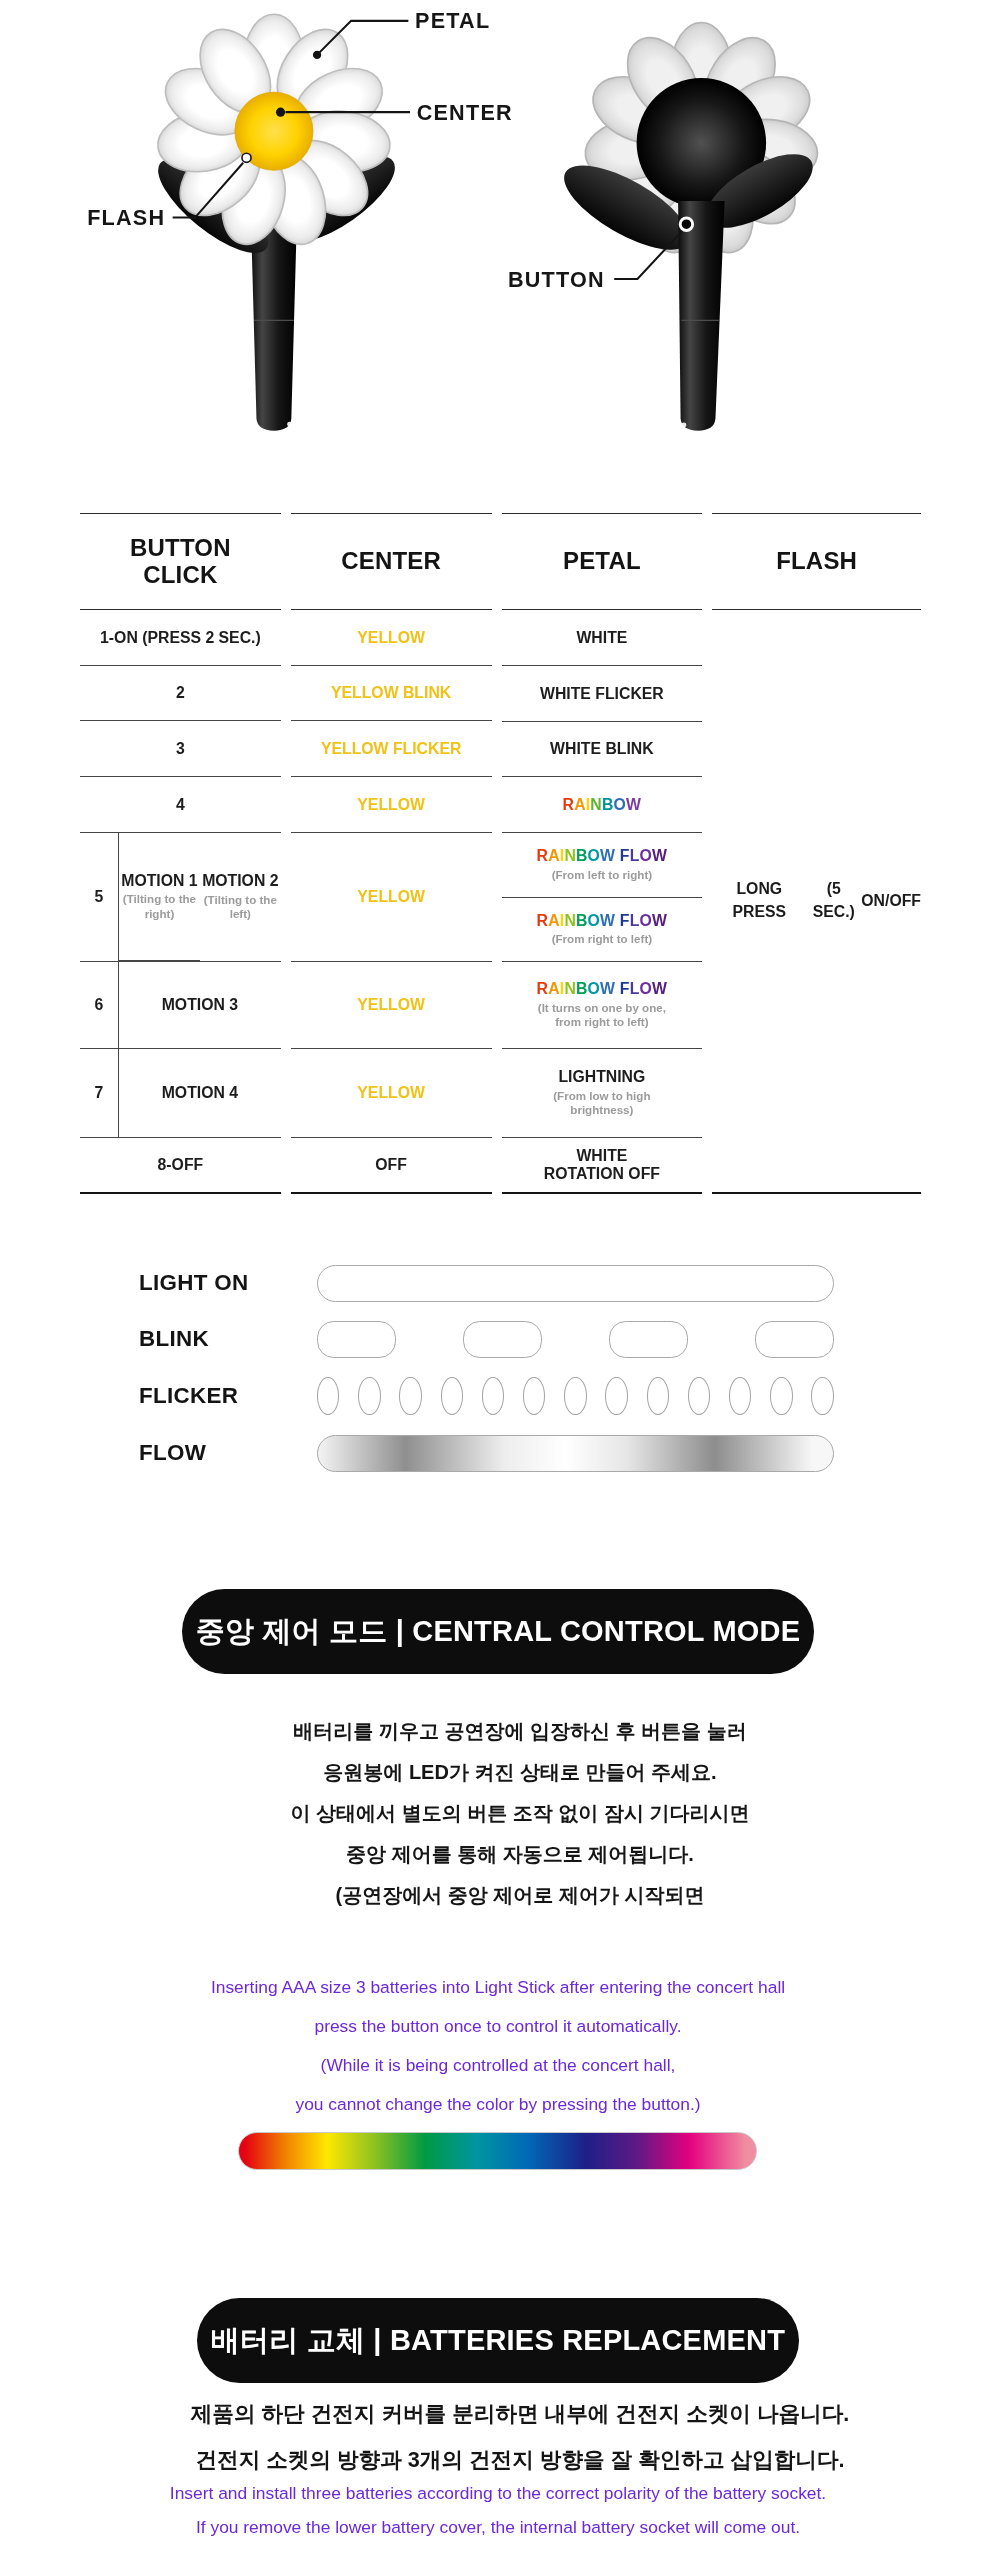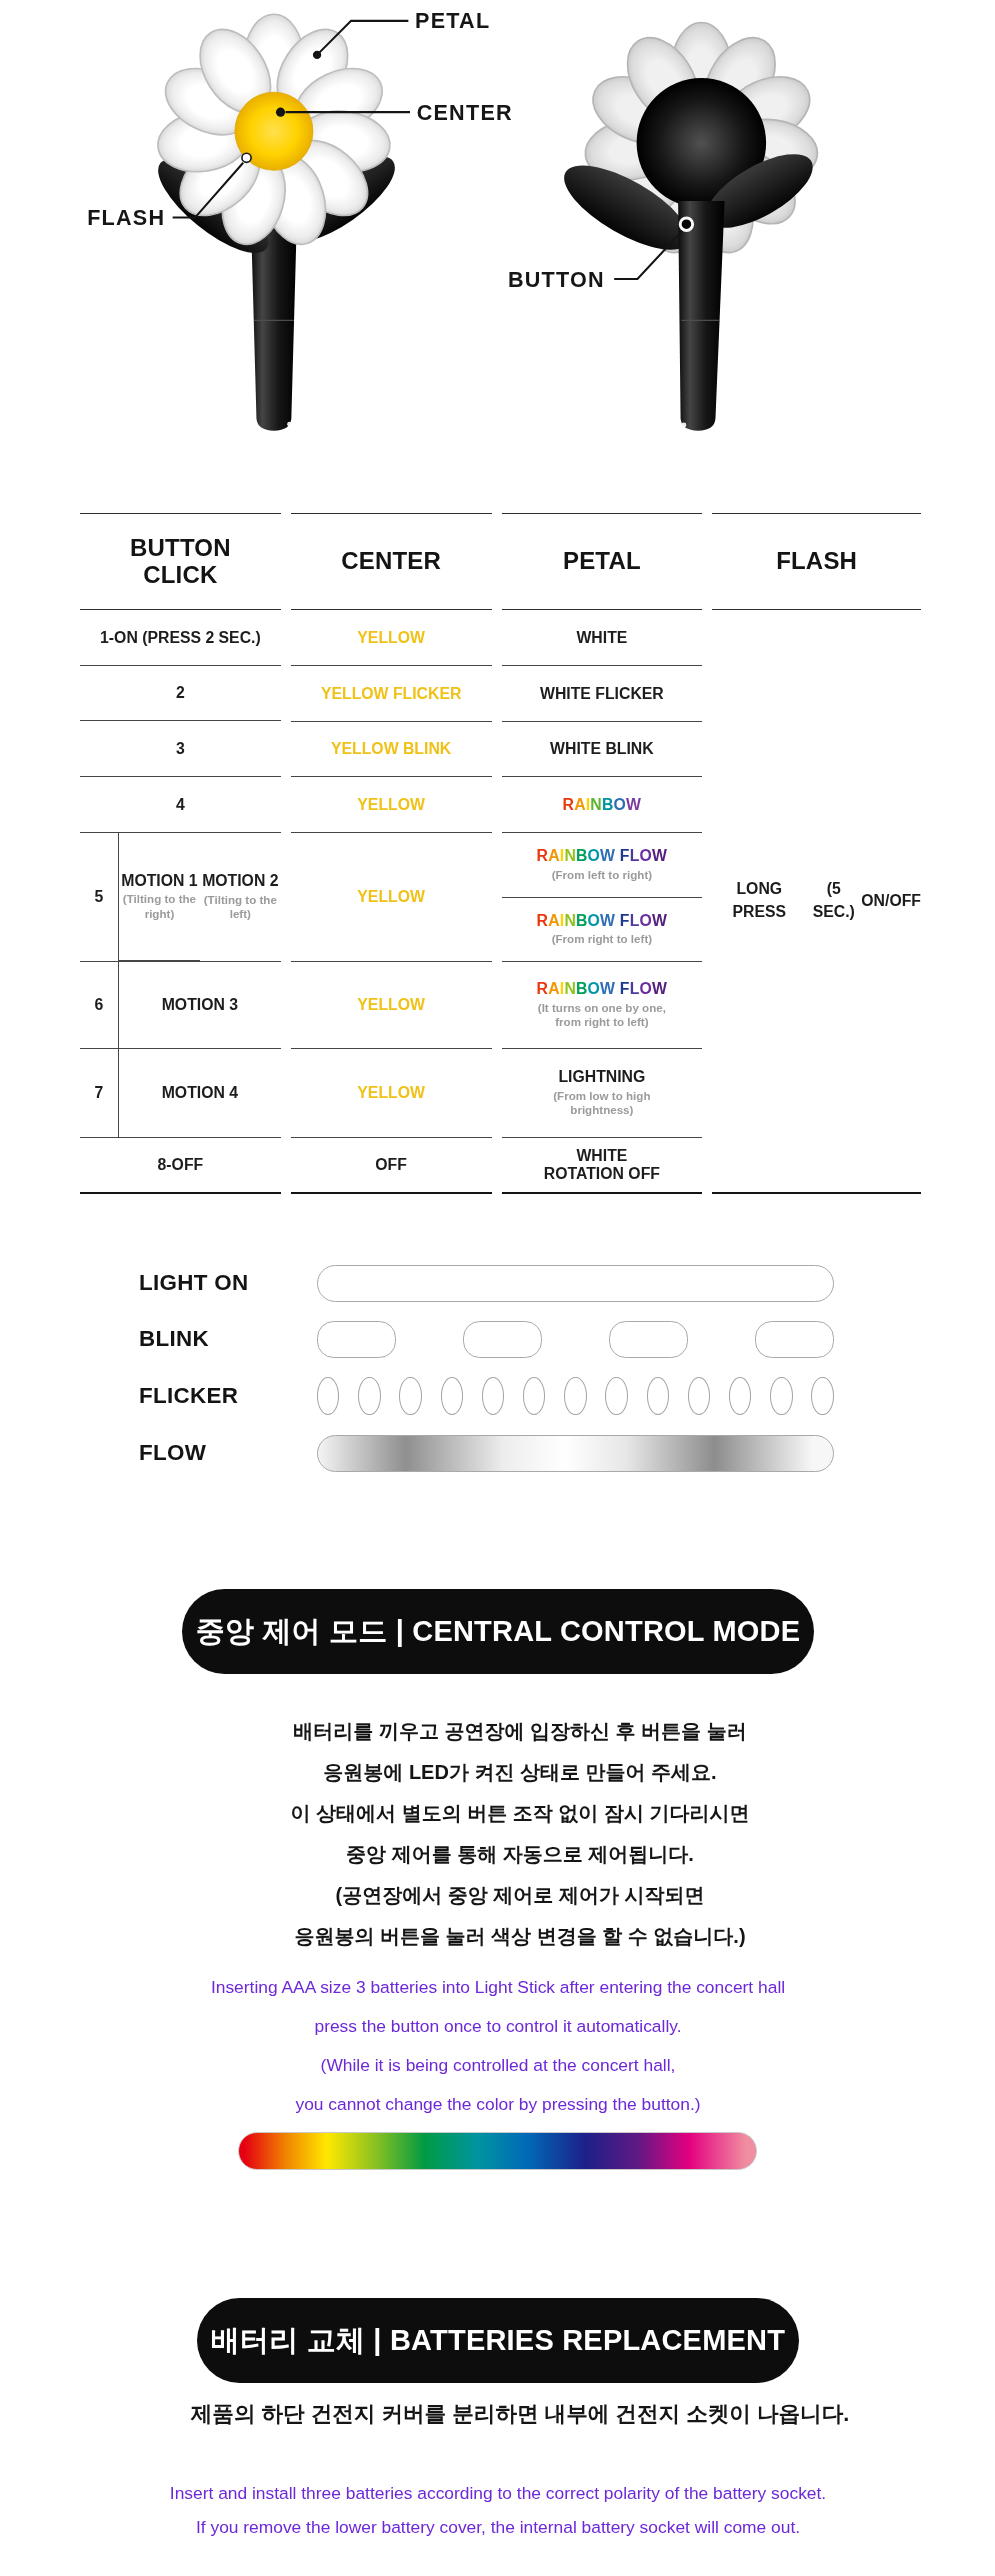--- a/index.html
+++ b/index.html
@@ -186,22 +186,22 @@
         <div class="mot-area">
             <div class="half">MOTION 4</div>
           </div>
       </div>
       <div class="r h67 last">8-OFF</div>
     </div>
 
     <div class="col c2">
       <div class="hcell">CENTER</div>
       <div class="r h68 yellow">YELLOW</div>
+      <div class="r h66 yellow">YELLOW BLINK</div>
       <div class="r h67 yellow">YELLOW FLICKER</div>
-      <div class="r h66 yellow">YELLOW BLINK</div>
       <div class="r h68 yellow">YELLOW</div>
       <div class="r h156 yellow">YELLOW</div>
       <div class="r h105 yellow">YELLOW</div>
       <div class="r h107 yellow">YELLOW</div>
       <div class="r h67 last">OFF</div>
     </div>
 
     <div class="col c3">
       <div class="hcell">PETAL</div>
       <div class="r h68">WHITE</div>
@@ -291,35 +291,35 @@
   </div>
 
   <div class="mode-pill" style="top:1589px;left:182px;width:632px;height:85px;">중앙 제어 모드 | CENTRAL CONTROL MODE</div>
 
   <div class="ko-block" style="top:1711px">
     <div>배터리를 끼우고 공연장에 입장하신 후 버튼을 눌러</div>
     <div>응원봉에 LED가 켜진 상태로 만들어 주세요.</div>
     <div>이 상태에서 별도의 버튼 조작 없이 잠시 기다리시면</div>
     <div>중앙 제어를 통해 자동으로 제어됩니다.</div>
     <div>(공연장에서 중앙 제어로 제어가 시작되면</div>
-    <div>응원봉의 버튼을 눌러 색상 변경을 할 수 없습니다.)</div>
   </div>
   <div class="en-block" style="top:1968px">
     <div>Inserting AAA size 3 batteries into Light Stick after entering the concert hall</div>
     <div>press the button once to control it automatically.</div>
     <div>(While it is being controlled at the concert hall,</div>
     <div>you cannot change the color by pressing the button.)</div>
   </div>
 
   <div class="rainbow-bar" style="background: linear-gradient(90deg, rgb(229, 0, 18) 1%, rgb(240, 131, 0) 9%, rgb(255, 232, 0) 17%, rgb(143, 195, 31) 26%, rgb(0, 154, 68) 36%, rgb(0, 149, 160) 46%, rgb(0, 104, 183) 56%, rgb(29, 32, 136) 67%, rgb(95, 25, 133) 77%, rgb(227, 0, 127) 87%, rgb(240, 141, 160) 98%);"></div>
 
   <div class="mode-pill" style="top:2298px;left:197px;width:602px;height:85px;">배터리 교체 | BATTERIES REPLACEMENT</div>
 
   <div class="ko-block k2" style="top:2391px">
     <div>제품의 하단 건전지 커버를 분리하면 내부에 건전지 소켓이 나옵니다.</div>
+    <div>건전지 소켓의 방향과 3개의 건전지 방향을 잘 확인하고 삽입합니다.</div>
   </div>
   <div class="en-block e2" style="top:2476px">
     <div>Insert and install three batteries according to the correct polarity of the battery socket.</div>
     <div>If you remove the lower battery cover, the internal battery socket will come out.</div>
   </div>
 
 </div>
 
 
 </body></html>

